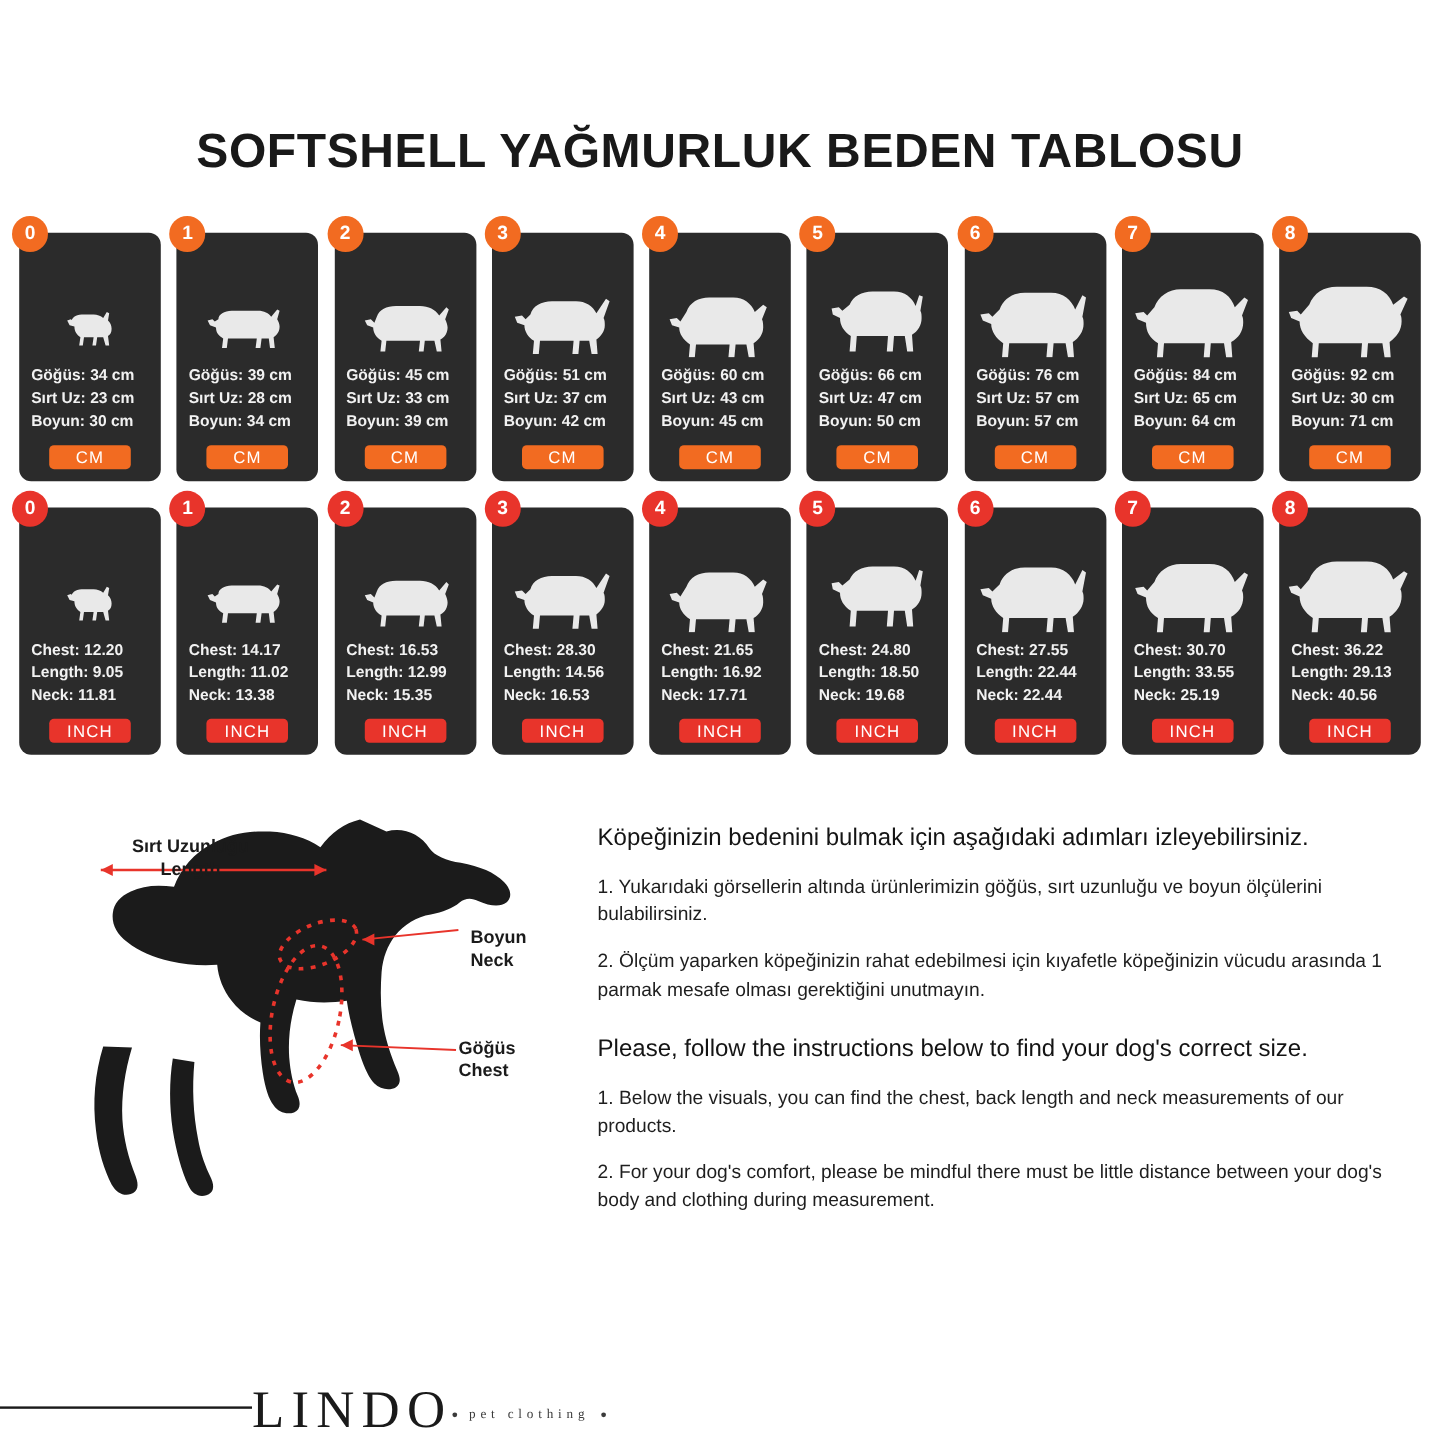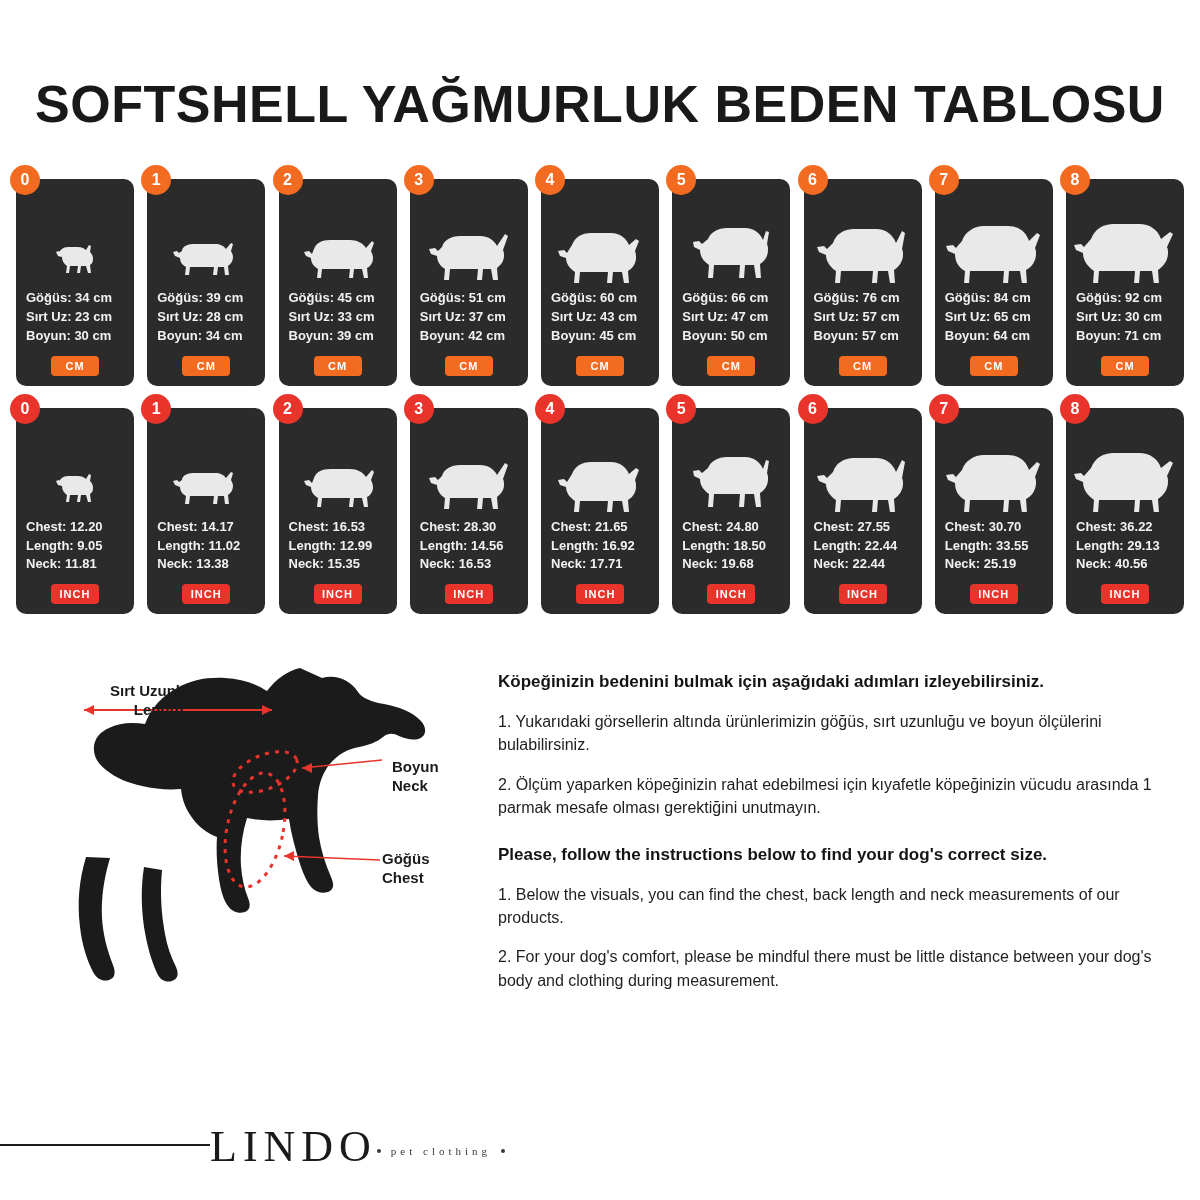--- a/index.html
+++ b/index.html
@@ -17,26 +17,27 @@
   }
   .page {
     width: 1200px;
     height: 1200px;
     position: relative;
   }
 
   
   .title {
     text-align: center;
-    font-size: 52px;
+    font-size: 40px;
     font-weight: bold;
     letter-spacing: 0.5px;
     color: #191919;
     padding-top: 76px;
     line-height: 1.1;
+    margin-top: 28px;
   }
 
   
   .cards-row {
     display: flex;
     justify-content: space-between;
     padding: 0 16px;
     box-sizing: border-box;
     width: 1200px;
   }
@@ -88,26 +89,26 @@
     padding: 6px 10px 0 10px;
     box-sizing: border-box;
     color: #f2f2f2;
     font-size: 13px;
     font-weight: bold;
     line-height: 1.45;
     text-align: left;
   }
   .unit-pill {
     margin-top: 10px;
-    width: 48px;
+    width: 68px;
     height: 20px;
     border-radius: 4px;
     color: #fff;
-    font-size: 11px;
-    font-weight: bold;
+    font-size: 14px;
+    font-weight: normal;
     letter-spacing: 1px;
     display: flex;
     align-items: center;
     justify-content: center;
   }
   .pill-cm { background: #f26b21; }
   .pill-inch { background: #e8342b; }
 
   
   .lower {
@@ -134,22 +135,22 @@
   .lbl-length .sub { font-weight: bold; }
   .lbl-neck { left: 370px; top: 98px; }
   .lbl-chest { left: 360px; top: 190px; }
 
   .instructions {
     flex: 1;
     padding-left: 24px;
     padding-top: 12px;
   }
   .instr-head {
-    font-size: 17px;
-    font-weight: bold;
+    font-size: 20px;
+    font-weight: normal;
     color: #141414;
     margin-bottom: 18px;
   }
   .instr-head.second { margin-top: 26px; }
   .instr-p {
     font-size: 16px;
     color: #1e1e1e;
     line-height: 1.45;
     margin-bottom: 16px;
   }

